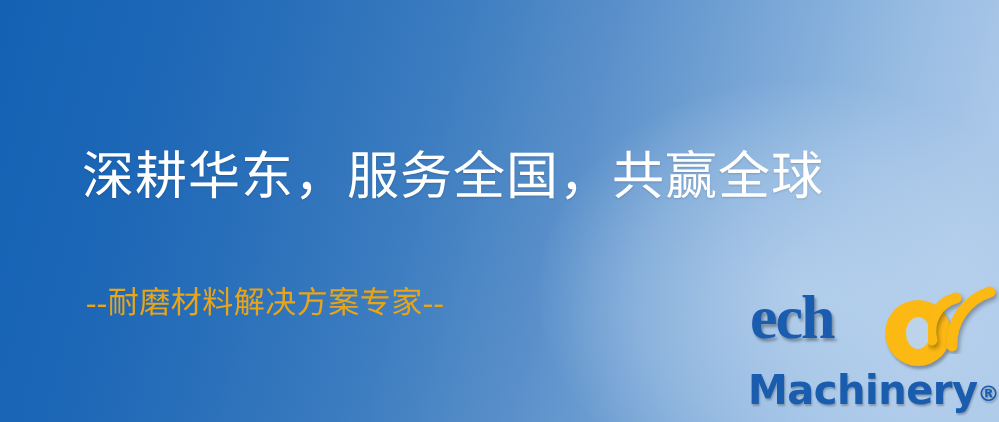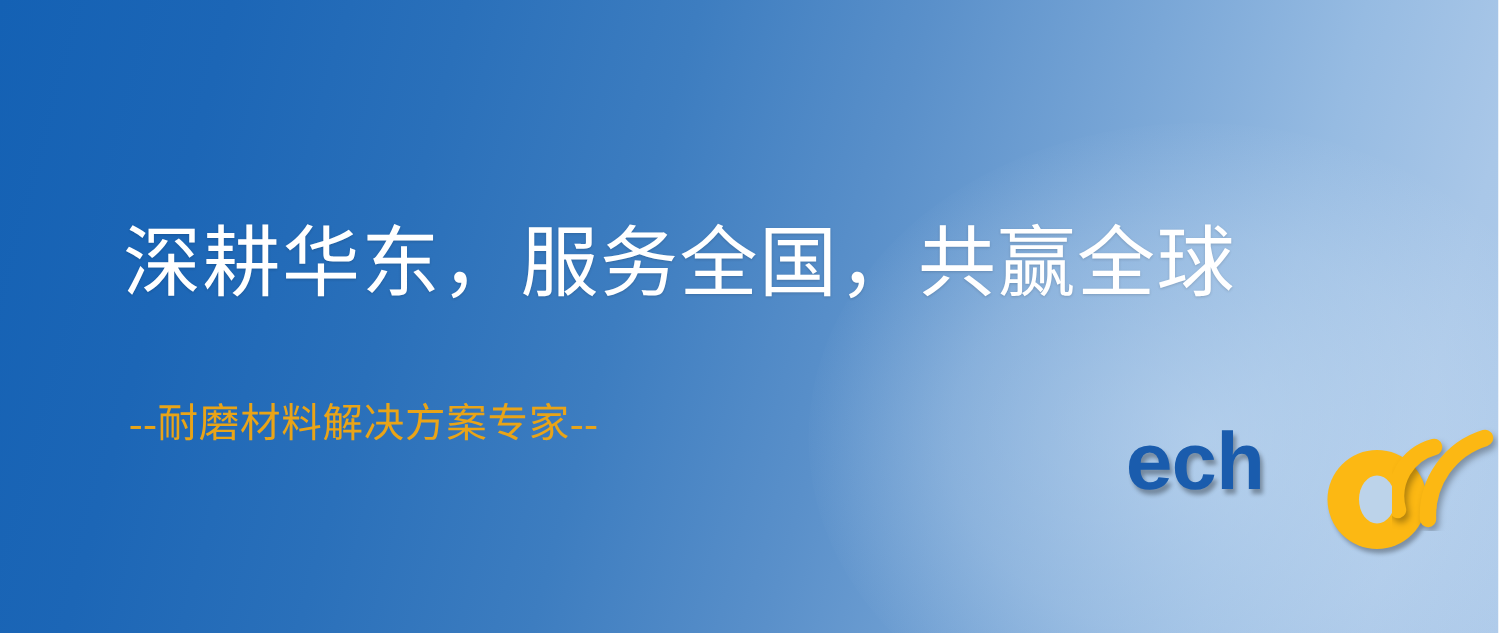--- a/index.html
+++ b/index.html
@@ -55,23 +55,23 @@
     color: #ffffff;
     white-space: nowrap;
     letter-spacing: 1px;
     text-shadow: 0 1px 2px rgba(0,0,0,0.16);
   }
 
   
   #subtitle {
     position: absolute;
     left: 86px;
-    top: 266px;
+    top: 284px;
     font-family: "Liberation Serif", "DejaVu Serif", serif;
-    font-size: 27px;
+    font-size: 31px;
     line-height: 1.2;
     color: #e9a417;
     white-space: nowrap;
     letter-spacing: 0.5px;
   }
 
   
   #logo {
     position: absolute;
     left: 742px;
@@ -83,23 +83,23 @@
   #logo .logo-mark {
     position: relative;
     height: 80px;
     width: 252px;
   }
 
   #logo .echo-word {
     position: absolute;
     left: 8px;
     top: -6px;
-    font-family: Liberation Mono, monospace;
+    font-family: Liberation Serif, serif;
     font-weight: bold;
-    font-size: 54px;
+    font-size: 62px;
     line-height: 1;
     color: #1a5cad;
     letter-spacing: -2px;
     text-shadow: 2px 3px 3px rgba(0,0,0,0.32);
   }
 
   
   #logo .echo-o {
     position: absolute;
     left: 143px;
@@ -172,16 +172,19 @@
         <svg width="72" height="70" viewBox="0 0 72 70" xmlns="http://www.w3.org/2000/svg">
           <g fill="none" stroke="#fcb813" stroke-linecap="round" style="filter: drop-shadow(2px 3px 2px rgba(0,0,0,0.30));">
             <path d="M4 56 A34 34 0 0 1 28 14" stroke-width="11"></path>
             <path d="M24 62 A54 54 0 0 1 62 8" stroke-width="11"></path>
           </g>
         </svg>
       </span>
 
     </div>
 
+    <div class="wordmark">
+      <span>Machinery</span><span class="reg">®</span>
+    </div>
 
   </div>
 
 </div>
 
 </body></html>

